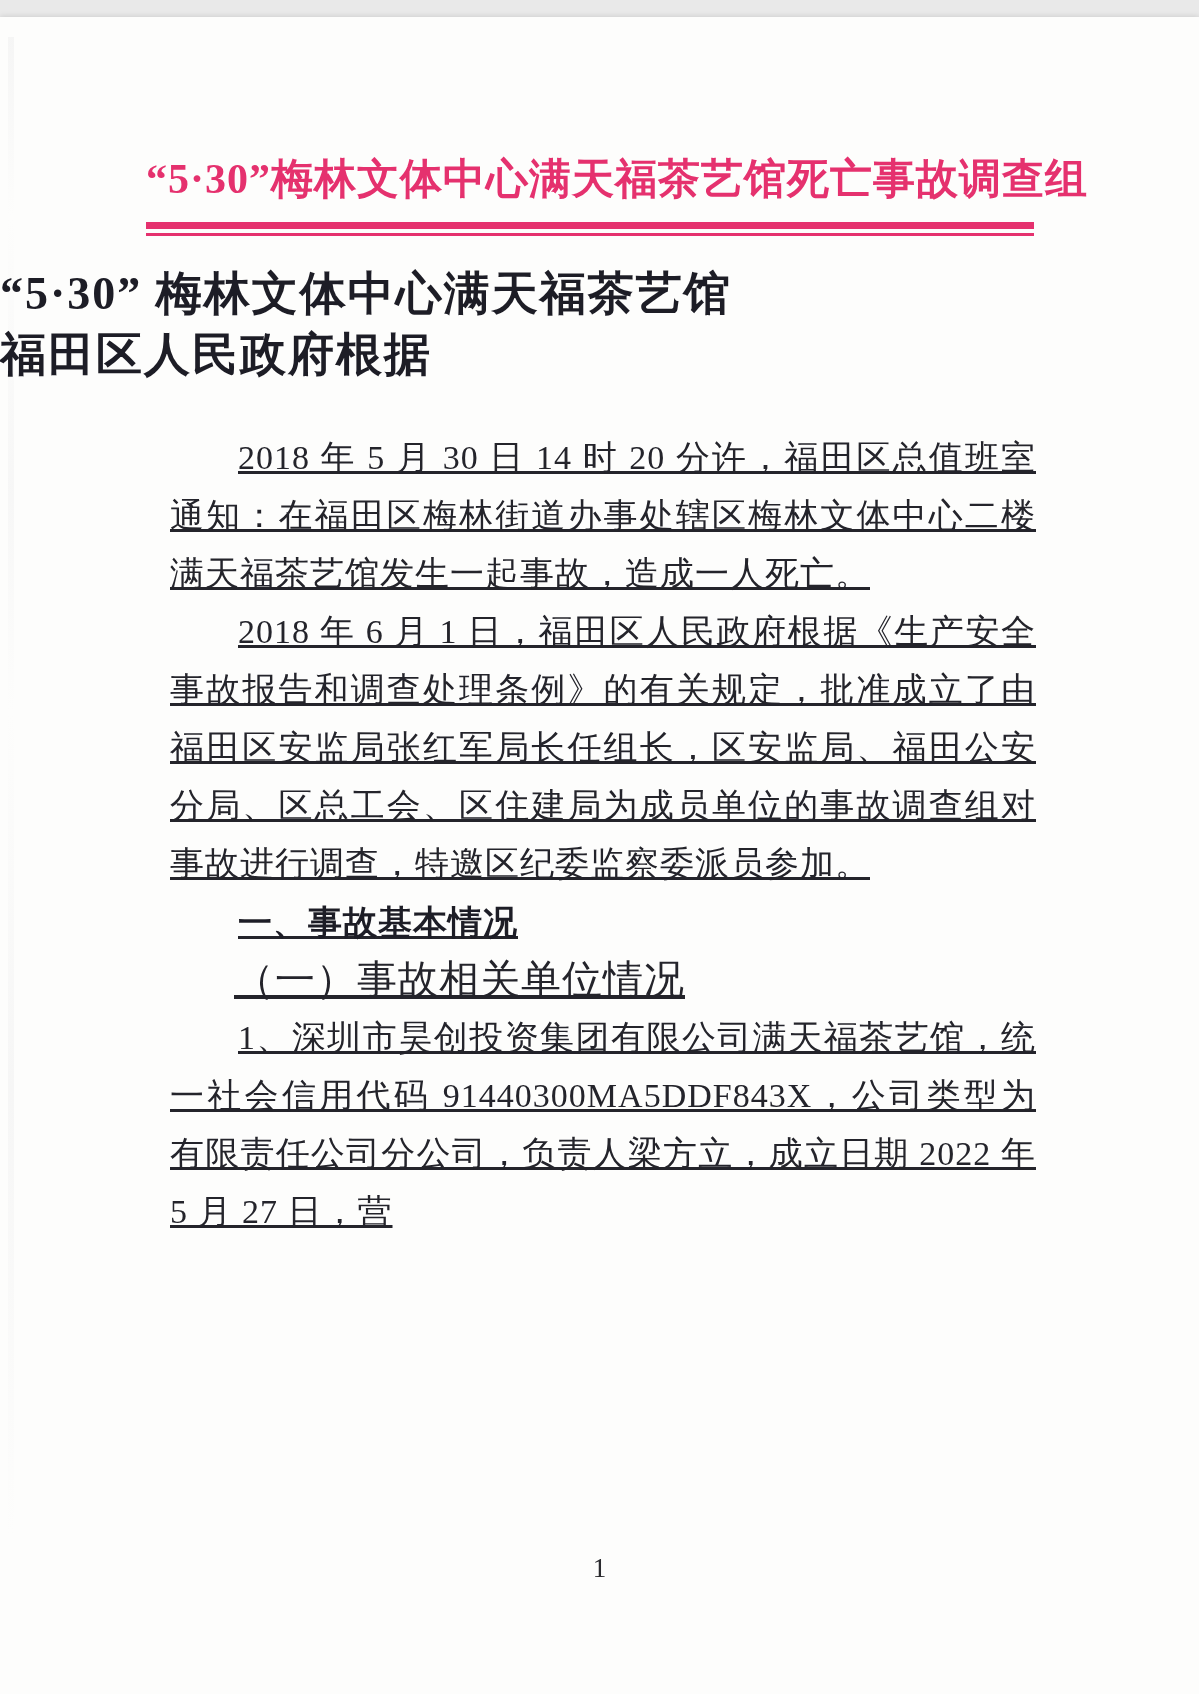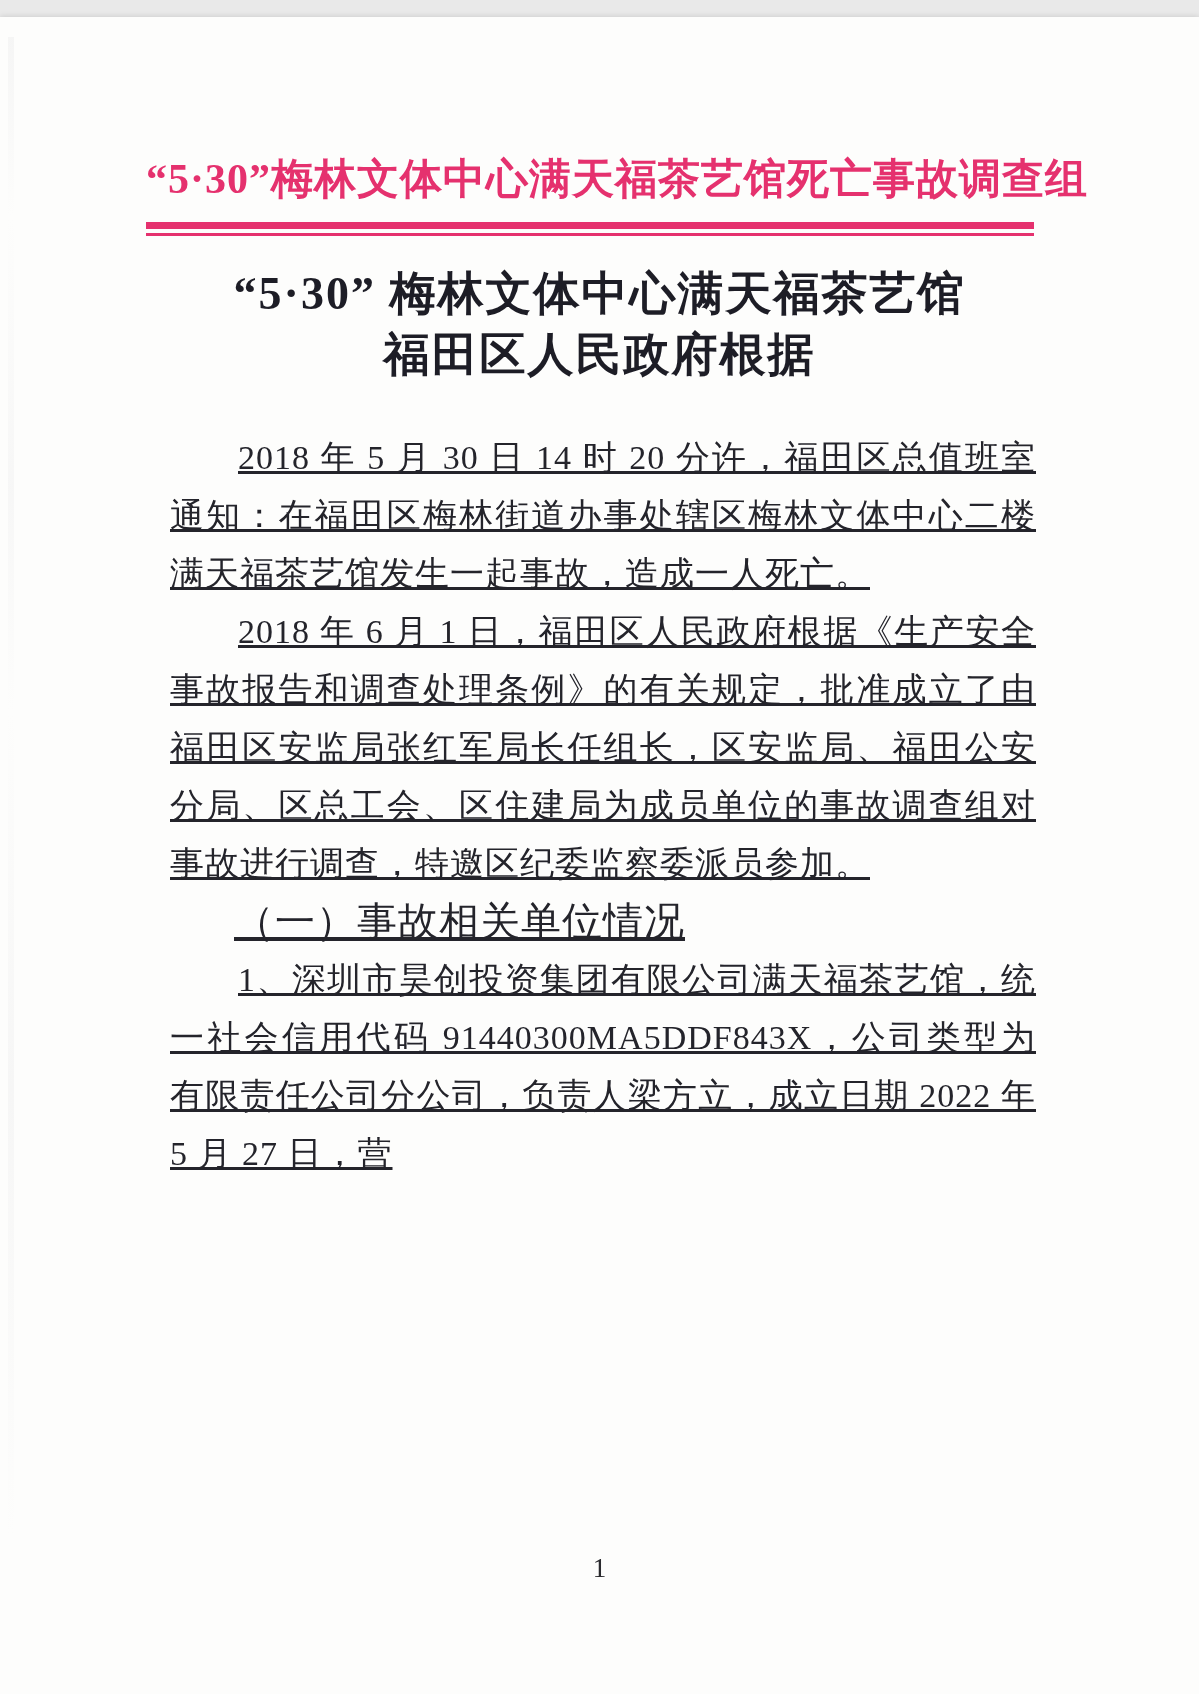--- a/index.html
+++ b/index.html
@@ -31,21 +31,21 @@
     letter-spacing:1px;
     color:#e5316e;
     white-space:nowrap;
   }
   .rule-thick{height:7px;background:#e5316e;margin-top:3px;}
   .rule-thin{height:3px;background:#e5316e;margin-top:4px;}
   .doc-title{
     position:absolute;
     top:246px;left:0;right:0;
     margin:0;
-    text-align:center;
+    text-align:left;
     font-size:46px;
     font-weight:bold;
     line-height:61px;
     letter-spacing:2px;
     color:#1d1d26;
   }
   .body{
     position:absolute;
     top:412px;left:170px;width:866px;
     font-size:34px;
@@ -96,20 +96,21 @@
   </header>
 
   <h1 class="doc-title">
     <span>“5·30” 梅林文体中心满天福茶艺馆</span><br>
     <span>福田区人民政府根据</span>
   </h1>
 
   <main class="body">
     <p>2018 年 5 月 30 日 14 时 20 分许，福田区总值班室通知：在福田区梅林街道办事处辖区梅林文体中心二楼满天福茶艺馆发生一起事故，造成一人死亡。</p>
     <p>2018 年 6 月 1 日，福田区人民政府根据《生产安全事故报告和调查处理条例》的有关规定，批准成立了由福田区安监局张红军局长任组长，区安监局、福田公安分局、区总工会、区住建局为成员单位的事故调查组对事故进行调查，特邀区纪委监察委派员参加。</p>
+    <h2 class="sec-heading">一、事故基本情况</h2>
     <h3 class="sub-heading">（一）事故相关单位情况</h3>
     <p>1、深圳市昊创投资集团有限公司满天福茶艺馆，统一社会信用代码 91440300MA5DDF843X，公司类型为有限责任公司分公司，负责人梁方立，成立日期 2022 年 5 月 27 日，营</p>
   </main>
 
   <footer class="footer">
     <span>1</span>
   </footer>
 </div>
 
 </body></html>

